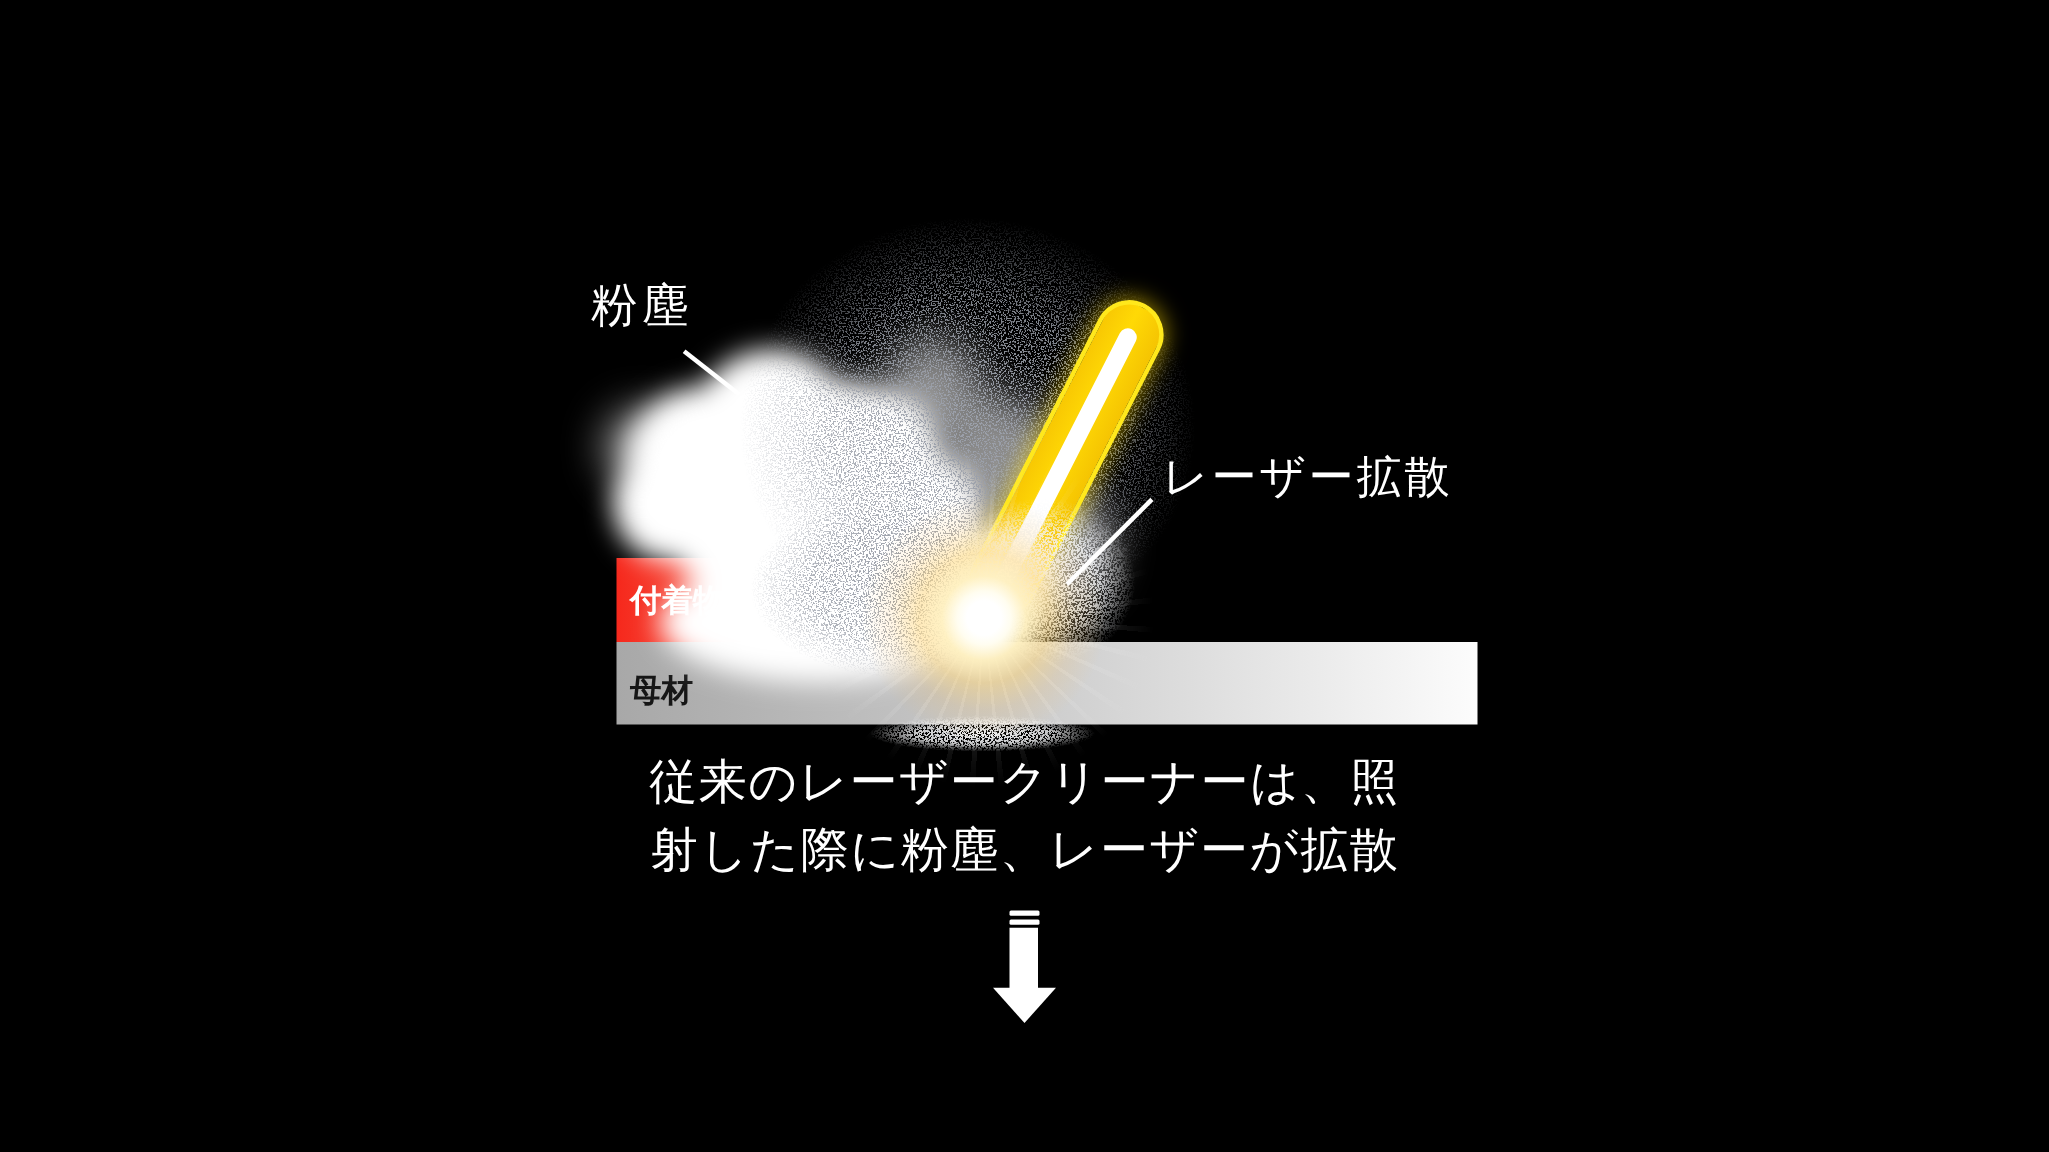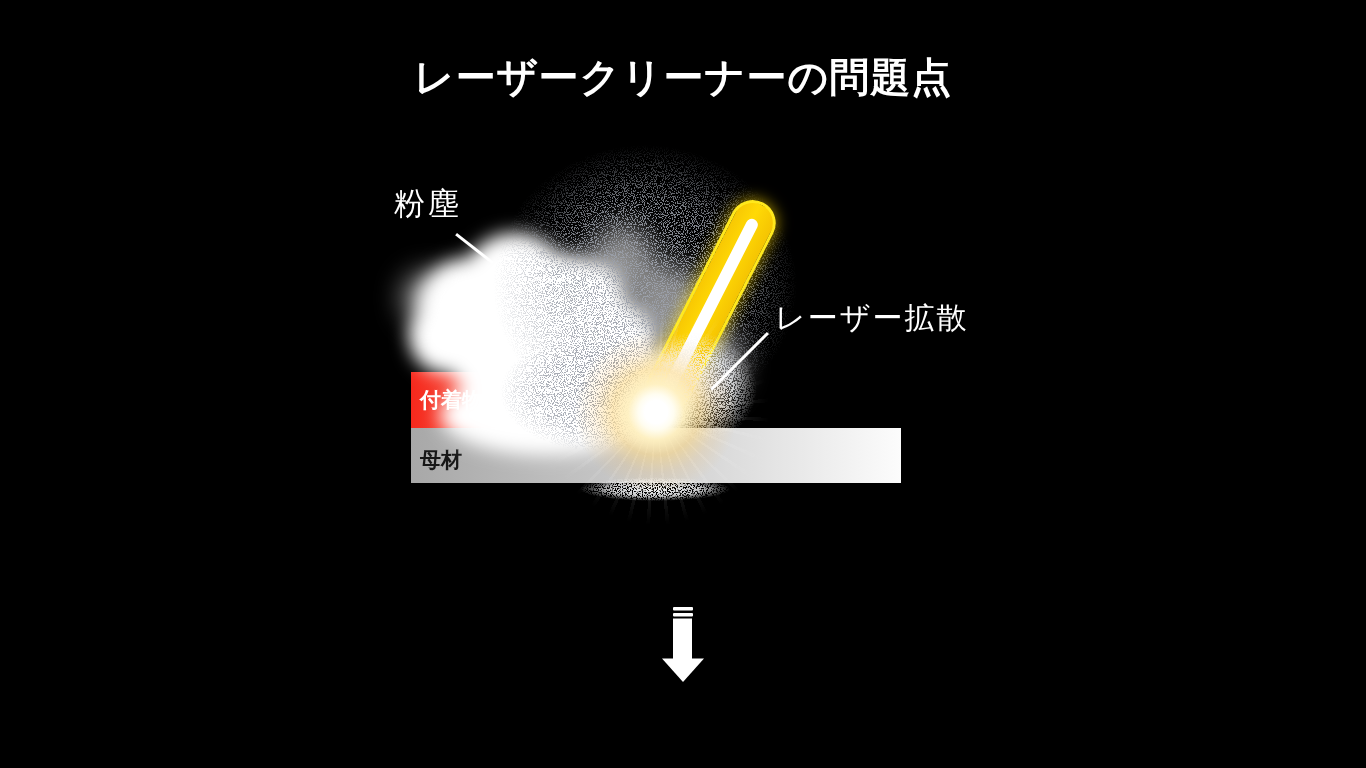--- a/index.html
+++ b/index.html
@@ -7,21 +7,21 @@
          font-family:"Liberation Serif","DejaVu Serif",serif;}
 
   
   .title{position:absolute;top:50px;left:0;width:1366px;text-align:center;
          color:var(--text,#fff);font-size:40px;font-weight:bold;letter-spacing:1px;}
 
   
   .bar{position:absolute;box-sizing:border-box;}
   .bar-deposit{left:411px;top:372px;width:238px;height:56px;
     background:linear-gradient(90deg,var(--deposit-red-left,#f6281c) 0%,#f4836b 55%,var(--deposit-red-right,#f7a48b) 100%);}
-  .bar-base{left:411px;top:428px;width:490px;height:55px;
+  .bar-base{left:411px;top:428px;width:574px;height:55px;
     background:linear-gradient(90deg,var(--base-gray-left,#a8a8a8) 0%,#c9c9c9 45%,var(--base-gray-right,#fcfcfc) 100%);}
   .bar-label{position:absolute;left:9px;font-family:"Liberation Sans","DejaVu Sans",sans-serif;
     font-weight:bold;font-size:21px;}
   .bar-deposit .bar-label{top:14px;color:#fff;}
   .bar-base .bar-label{top:18px;color:#161616;}
 
   
   .cloud-svg{position:absolute;left:0;top:0;width:1366px;height:768px;pointer-events:none;}
 
   
@@ -60,21 +60,20 @@
     color:var(--text,#fff);font-size:32px;line-height:45px;letter-spacing:1px;}
 
   
   .down-arrow{position:absolute;left:649px;top:601px;}
 </style>
 </head>
 <body>
 
 <div class="stage">
 
-  <div class="title">レーザークリーナーの問題点</div>
 
   <div class="bar bar-deposit">
     <span class="bar-label">付着物</span>
   </div>
   <div class="bar bar-base">
     <span class="bar-label">母材</span>
   </div>
 
   <svg class="cloud-svg" viewBox="0 0 1366 768">
     <defs>
@@ -168,20 +167,21 @@
   </svg>
 
   <div class="rays"></div>
   <div class="glow"></div>
 
   <div class="anno dust-label">粉塵</div>
   <div class="leader leader-dust"></div>
   <div class="anno scatter-label">レーザー拡散</div>
   <div class="leader leader-scatter"></div>
 
+  <p class="caption"><span>従来のレーザークリーナーは、照</span><br><span>射した際に粉塵、レーザーが拡散</span></p>
 
   <svg class="down-arrow" width="70" height="84" viewBox="0 0 70 84">
     <g fill="#ffffff">
       <rect x="24" y="6" width="20" height="3.5" rx="1"></rect>
       <rect x="24" y="12" width="20" height="3.5" rx="1"></rect>
       <rect x="24" y="17.5" width="19" height="40.5"></rect>
       <polygon points="13,57.5 55,57.5 34,81"></polygon>
     </g>
   </svg>
 

